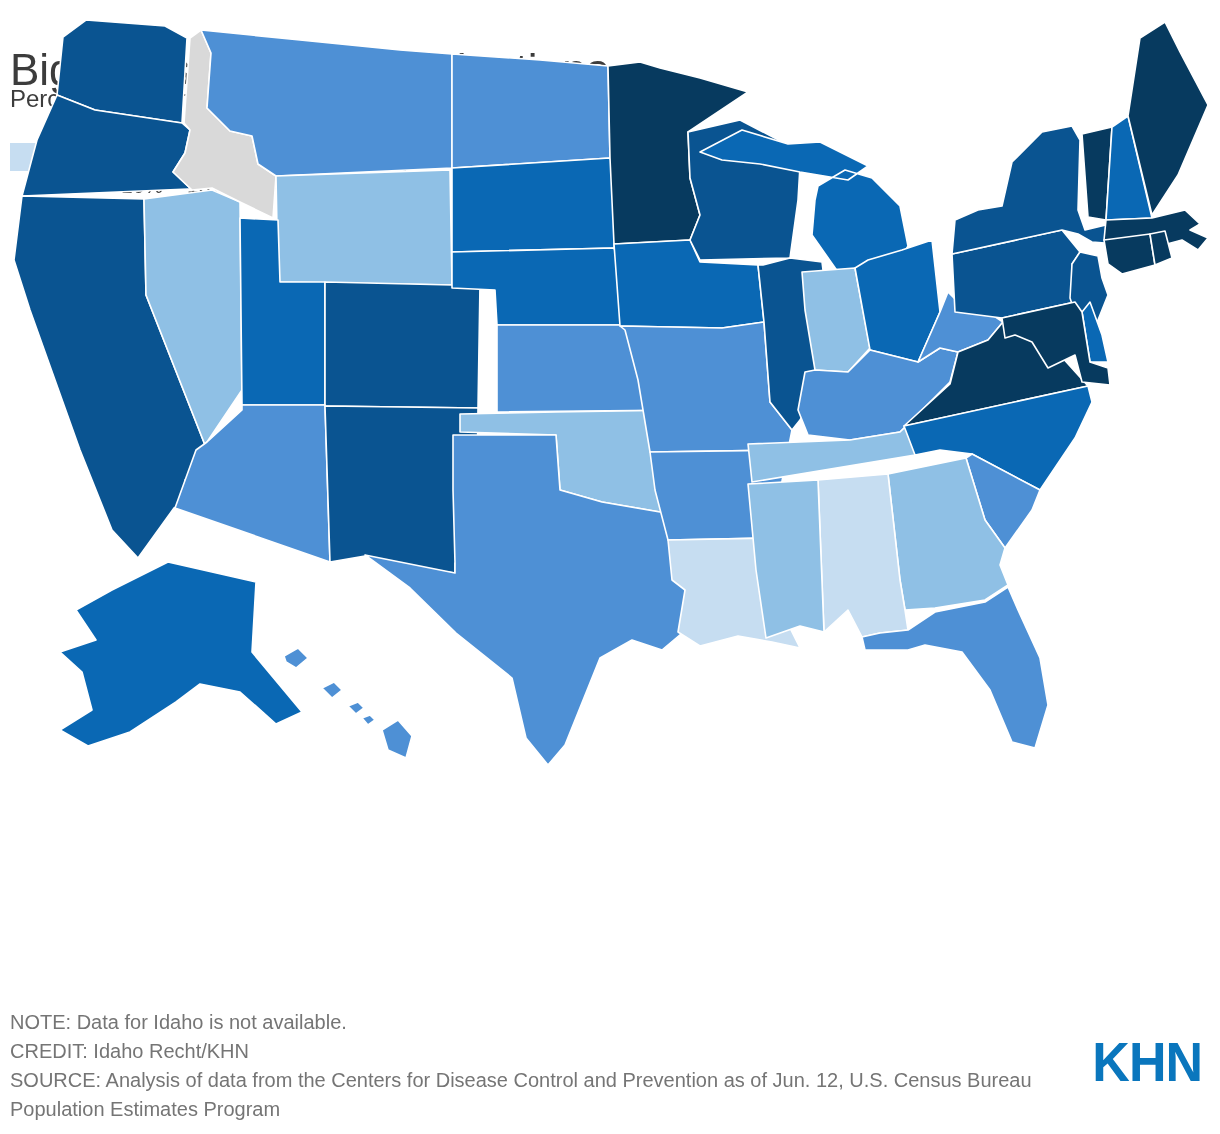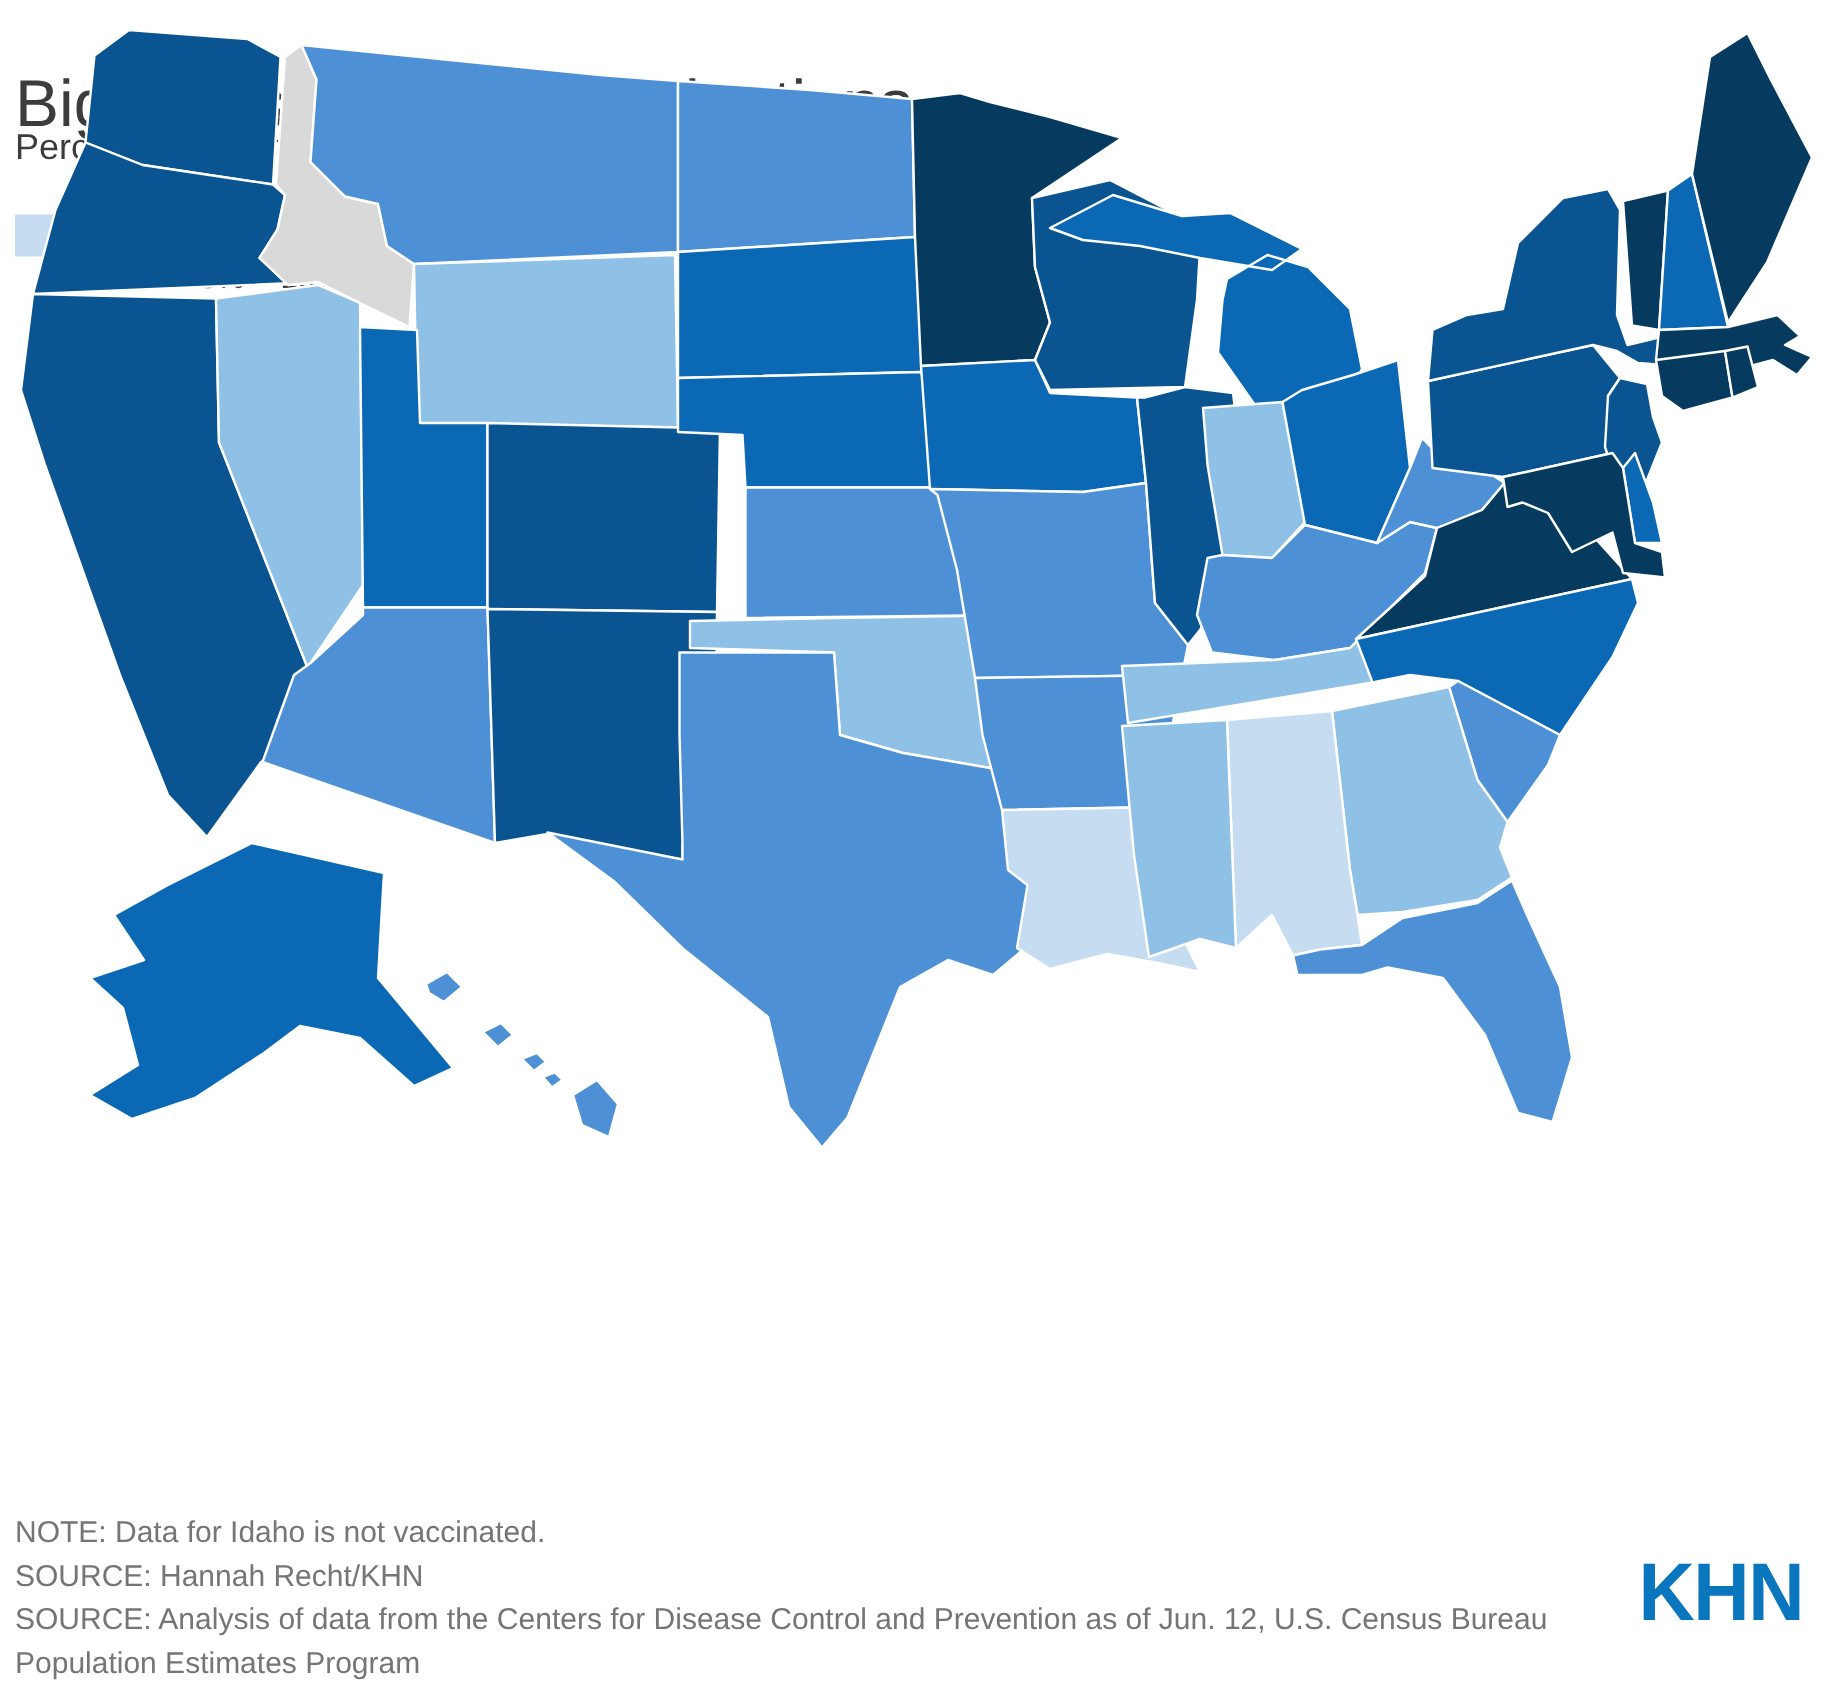--- a/index.html
+++ b/index.html
@@ -111,18 +111,18 @@
     <path class="state" d="M1106,430 L1152,428 L1185,420 L1200,434 L1190,440 L1208,448 L1198,460 L1182,450 L1152,458 L1104,450 Z" fill="#073a5f" stroke="#ffffff"></path>
     <path class="state" d="M1104,450 L1150,444 L1155,475 L1122,484 L1108,474 Z" fill="#073a5f" stroke="#ffffff"></path>
     <path class="state" d="M1150,444 L1165,441 L1172,468 L1155,475 Z" fill="#073a5f" stroke="#ffffff"></path>
     <path class="state" d="M168,772 L256,792 L252,862 L302,922 L276,934 L240,902 L200,894 L176,912 L130,942 L88,956 L60,940 L92,920 L82,882 L60,862 L96,850 L76,820 L112,800 Z" fill="#0a68b4" stroke="#ffffff"></path>
     <path class="state" d="M284,866 l14,-8 l10,10 l-12,10 l-10,-6 Z M322,898 l12,-6 l8,8 l-10,8 Z M348,916 l10,-4 l6,6 l-8,6 Z M362,928 l8,-3 l5,5 l-7,5 Z M382,940 l16,-10 l14,16 l-6,22 l-18,-8 Z" fill="#4e90d5" stroke="#ffffff"></path>
   </g>
 </svg>
 </div>
 
 <div class="footer">
-  <div>NOTE: Data for Idaho is not vaccinated.</div>
-  <div>SOURCE: Hannah Recht/KHN</div>
+  <div>NOTE: Data for Idaho is not available.</div>
+  <div>CREDIT: Idaho Recht/KHN</div>
   <div>SOURCE: Analysis of data from the Centers for Disease Control and Prevention as of Jun. 12, U.S. Census Bureau Population Estimates Program</div>
 </div>
 
 <div class="khn-logo" style="color: rgb(10, 118, 189);">KHN</div>
 
 </body></html>

